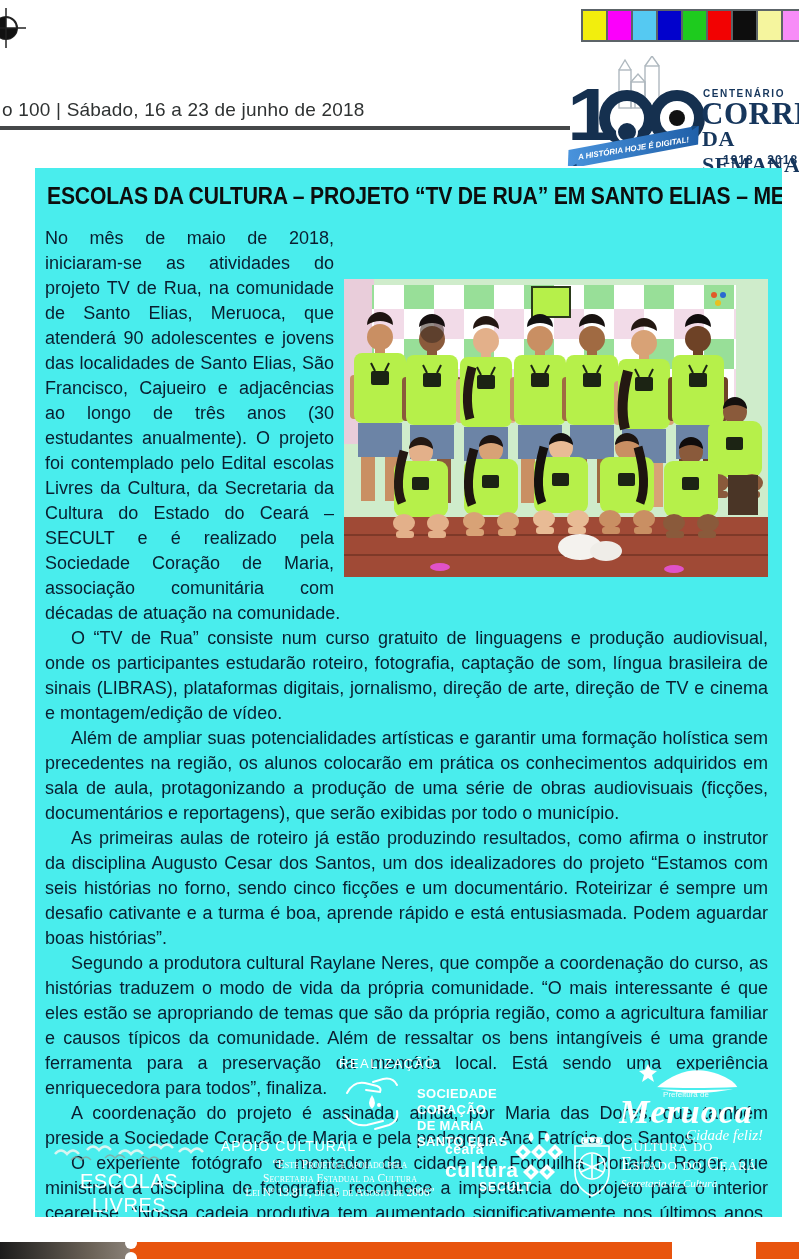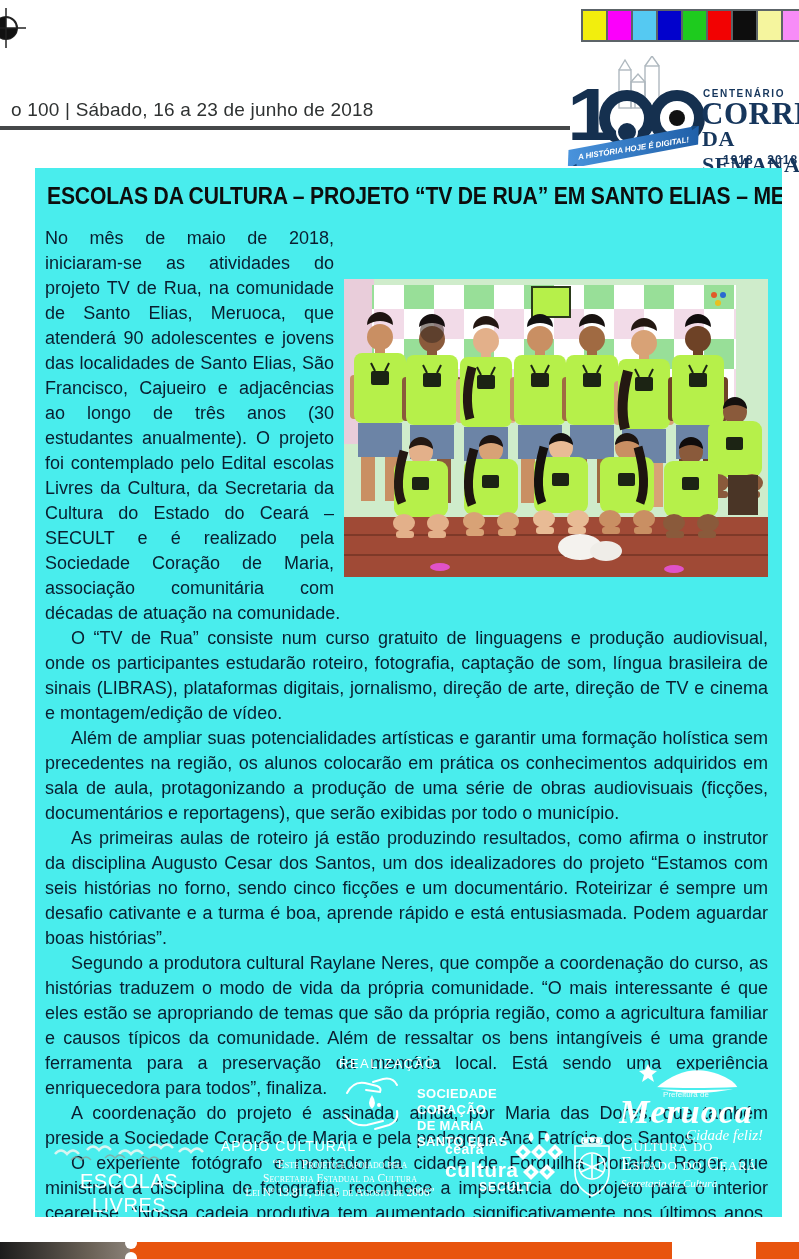--- a/index.html
+++ b/index.html
@@ -6,21 +6,21 @@
   body{width:799px;height:1259px;position:relative;overflow:hidden;background:#fff;
        font-family:"Liberation Sans",sans-serif;}
 
   
   .reg-mark{position:absolute;left:-16px;top:6px;width:44px;height:44px}
   .colorbar{position:absolute;left:581px;top:9px;width:218px;height:33px;
             border:2px solid #5c6468;border-right:none;box-sizing:border-box;
             display:flex;gap:2px;background:#5c6468;overflow:hidden}
   .colorbar .cell{flex:0 0 23px;height:100%}
 
-  .edition{position:absolute;left:11px;top:99px;font-size:19px;color:#2f3232;letter-spacing:.2px;white-space:nowrap}
+  .edition{position:absolute;left:2px;top:99px;font-size:19px;color:#2f3232;letter-spacing:.2px;white-space:nowrap}
   .rule{position:absolute;left:0;top:126px;width:570px;height:4px;background:#454849}
 
   
   .logo{position:absolute;left:563px;top:56px;width:236px;height:110px;color:#16365c}
   .logo .church{position:absolute;left:42px;top:0px;opacity:.8}
   .logo .big1{position:absolute;left:4px;top:22px;font-size:74px;line-height:74px;font-weight:bold;
               transform:scaleX(1.15);transform-origin:left;letter-spacing:-4px;color:#15304f}
   .ring{position:absolute;width:34px;height:34px;border:11px solid #15304f;border-radius:50%;box-sizing:content-box;background:transparent}
   .ring.r1{left:36px;top:34px}
   .ring.r2{left:86px;top:34px;background:#fff}

